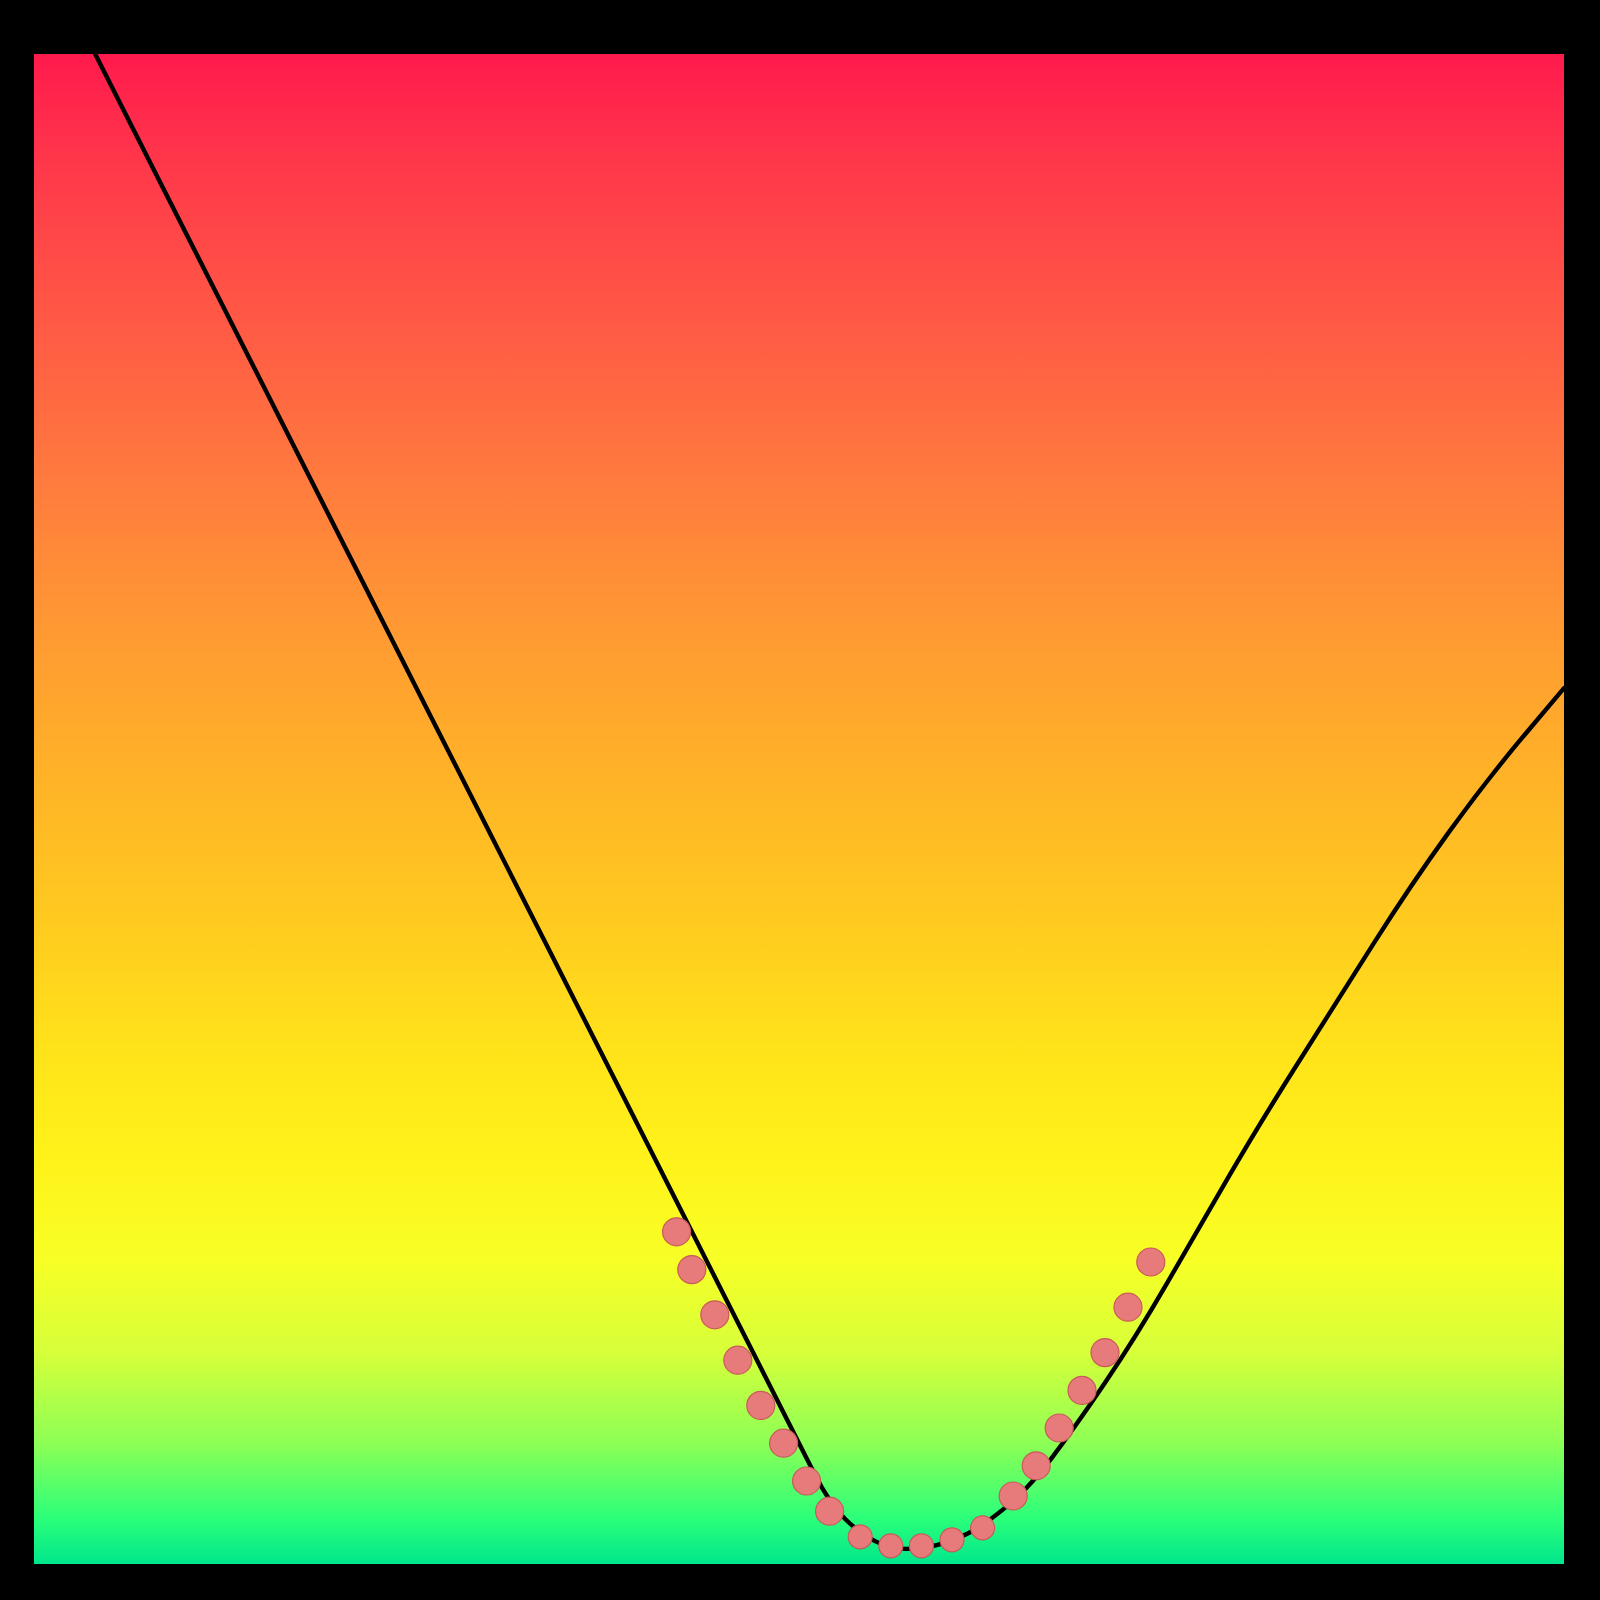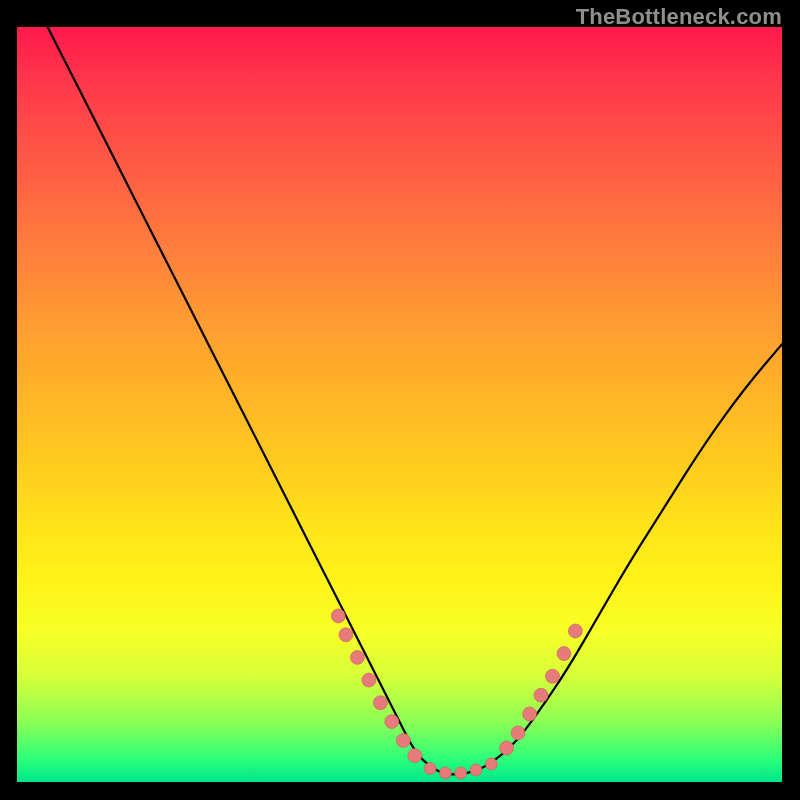--- a/index.html
+++ b/index.html
@@ -59,21 +59,20 @@
     top: 0;
     width: 765px;
     height: 755px;
   }
 </style>
 </head>
 <body>
 
 <div class="frame">
 
-  <div class="watermark">TheBottleneck.com</div>
 
   <div class="plot">
     <svg class="curve" viewBox="0 0 765 755" preserveAspectRatio="none">
       <g>
         <path id="curve-path" fill="none" stroke="#000000" stroke-width="2.2" stroke-linecap="round" d="M 30.6 0 Q 30.6 0 45.900000000000006 30.19999999999999 Q 61.2 60.39999999999998 76.5 90.60000000000002 Q 91.8 120.80000000000007 107.1 151.00000000000006 Q 122.4 181.20000000000005 137.7 211.39999999999998 Q 153 241.5999999999999 168.3 271.79999999999995 Q 183.6 302 198.9 332.2 Q 214.20000000000002 362.4 229.5 392.6 Q 244.8 422.8 260.1 453 Q 275.4 483.2 290.7 513.4 Q 306 543.5999999999999 321.3 573.8 Q 336.6 604 344.25 619.1 Q 351.90000000000003 634.2 359.55 649.3 Q 367.2 664.4 374.85 679.5 Q 382.5 694.6 390.15 709.7 Q 397.8 724.8 405.45000000000005 732.3499999999999 Q 413.1 739.9 420.75 743.675 Q 428.40000000000003 747.45 436.05 747.45 Q 443.7 747.45 451.35 745.5625 Q 459 743.675 466.65 739.9 Q 474.3 736.125 485.775 726.6875 Q 497.25 717.25 508.725 702.15 Q 520.2 687.05 535.5 664.4 Q 550.8 641.75 566.0999999999999 615.325 Q 581.4 588.9 596.7 562.4749999999999 Q 612 536.05 631.125 505.84999999999997 Q 650.25 475.65 669.375 445.45 Q 688.5 415.25 707.625 388.825 Q 726.75 362.4 745.875 339.75 T 765 317.1"></path>
       </g>
       <g id="markers">
           <circle cx="321.3" cy="588.9" r="7" fill="#e77b7b" stroke="#c95a5a" stroke-width="0.6"></circle>
           <circle cx="328.9" cy="607.8" r="7" fill="#e77b7b" stroke="#c95a5a" stroke-width="0.6"></circle>
           <circle cx="340.4" cy="630.4" r="7" fill="#e77b7b" stroke="#c95a5a" stroke-width="0.6"></circle>

